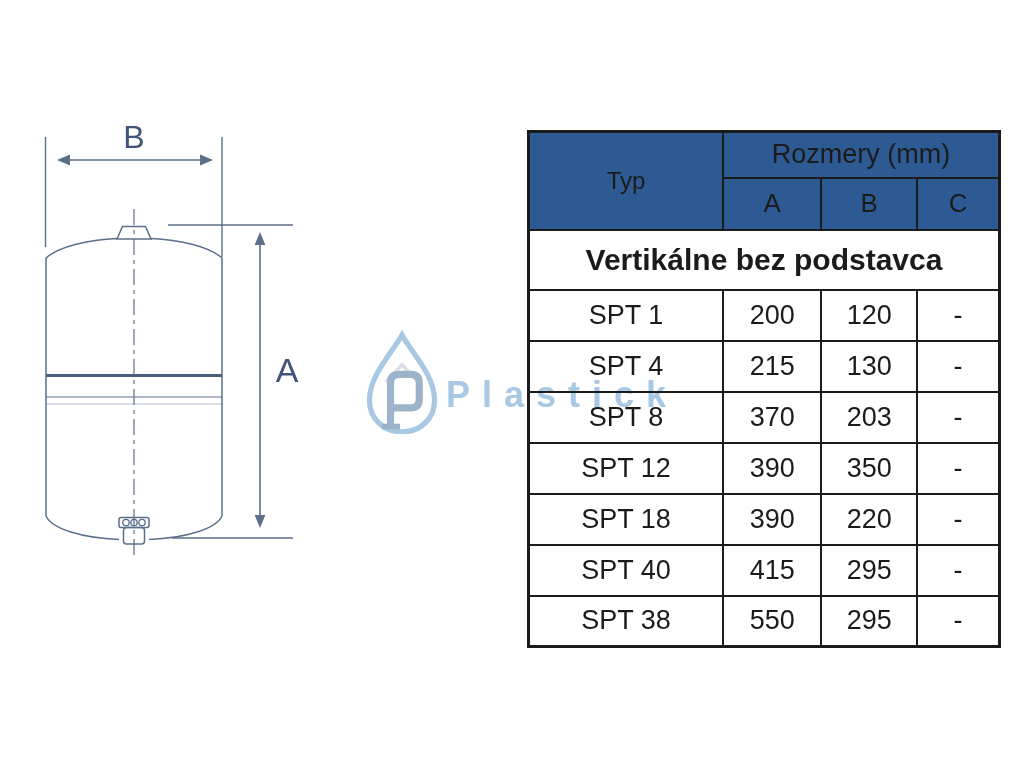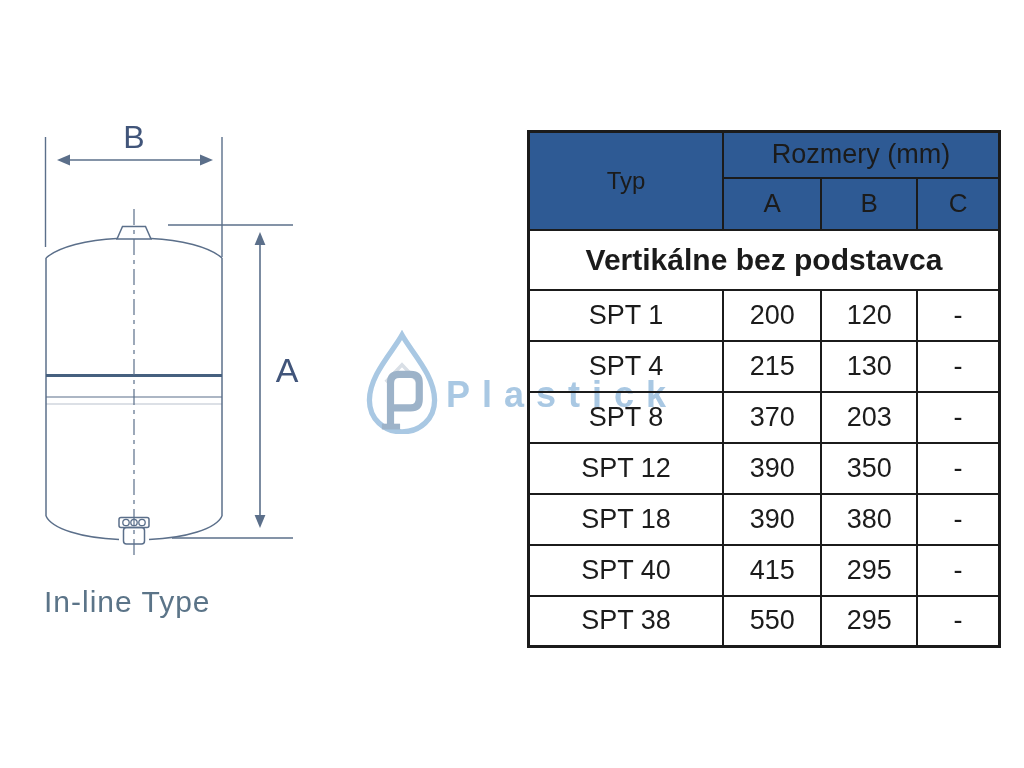--- a/index.html
+++ b/index.html
@@ -105,21 +105,20 @@
     <rect class="ln" stroke-width="1.5" fill="#ffffff" x="123.5" y="527.5" width="21" height="16.5" rx="3"></rect>
 
     <path class="ln" stroke-width="1.6" d="M168,225 H293"></path>
     <path class="ln" stroke-width="1.6" d="M172,538 H293"></path>
     <path class="ln" stroke-width="1.6" d="M260,243 V517"></path>
     <polygon class="ah" points="260,232 254.6,245 265.4,245"></polygon>
     <polygon class="ah" points="260,528 254.6,515 265.4,515"></polygon>
     <text class="dim-label" x="287" y="382" font-size="34" text-anchor="middle">A</text>
   </svg>
 
-  <div class="caption">In-line Type</div>
 
   <div class="watermark">
     <svg width="92" height="104" viewBox="0 0 96 108">
       <path d="M48,5 C38,23 14,47 14,73 C14,92.5 29,106 48,106 C67,106 82,92.5 82,73 C82,47 58,23 48,5 Z" fill="none" stroke="#a9c8e3" stroke-width="5.5"></path>
       <path d="M31,54 L48,36 L65,54" fill="none" stroke="#d9dfe6" stroke-width="3.5"></path>
       <path d="M36,99 L36,55 Q36,46 45,46 L57,46 Q66,46 66,55 L66,72 Q66,81 57,81 L36,81" fill="none" stroke="#9db3c9" stroke-width="7.5"></path>
       <path d="M27,100.5 L46,100.5" fill="none" stroke="#9db3c9" stroke-width="6"></path>
     </svg>
     <div class="wm-text">Plastick</div>
   </div>
@@ -164,21 +163,21 @@
       </tr>
       <tr class="r-data">
         <td>SPT 12</td>
         <td>390</td>
         <td>350</td>
         <td>-</td>
       </tr>
       <tr class="r-data">
         <td>SPT 18</td>
         <td>390</td>
-        <td>380</td>
+        <td>220</td>
         <td>-</td>
       </tr>
       <tr class="r-data">
         <td>SPT 40</td>
         <td>415</td>
         <td>295</td>
         <td>-</td>
       </tr>
       <tr class="r-data">
         <td>SPT 38</td>

